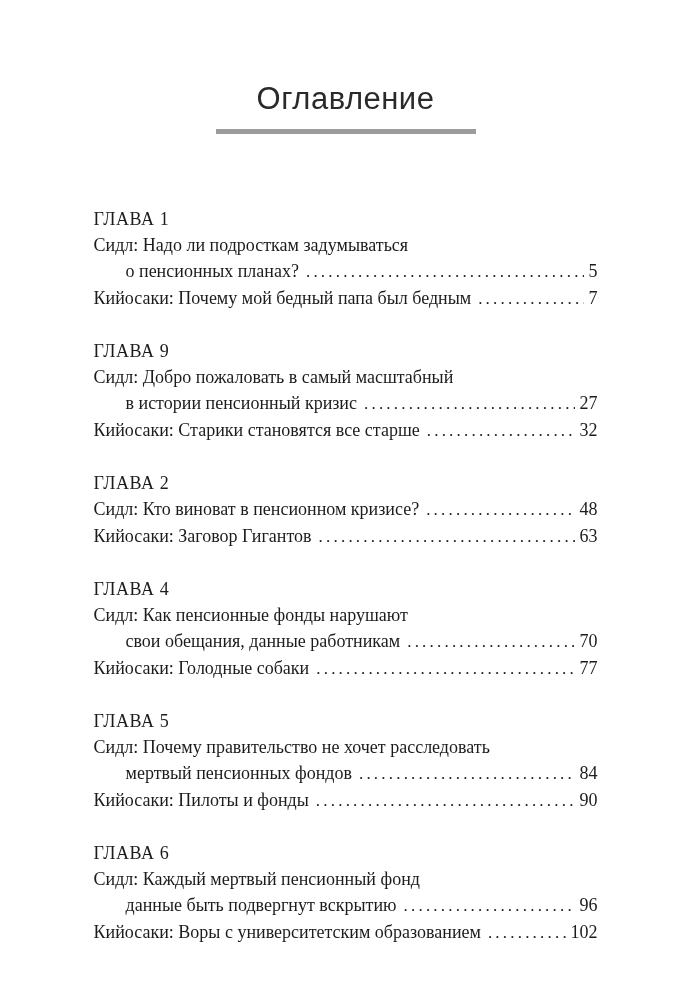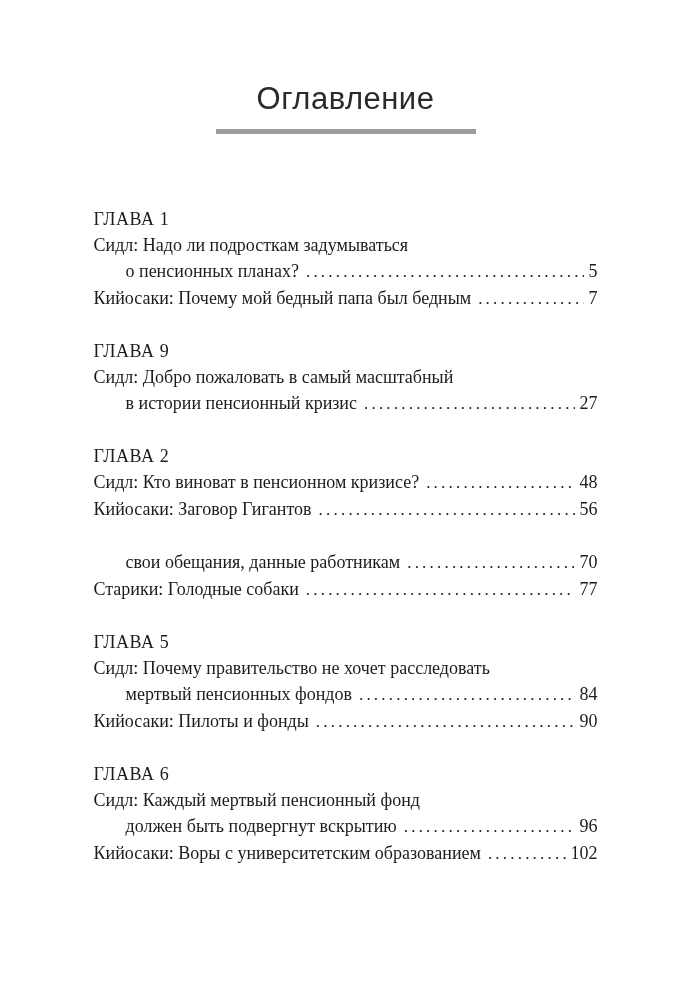--- a/index.html
+++ b/index.html
@@ -104,49 +104,60 @@
         <div class="entry">
           <div class="line">
             <span class="text">Сидл: Добро пожаловать в самый масштабный</span>
           </div>
           <div class="line cont">
             <span class="text">в истории пенсионный кризис</span>
             <span class="leader"></span>
             <span class="pagenum">27</span>
           </div>
         </div>
+        <div class="entry">
+          <div class="line">
+            <span class="text">Кийосаки: Старики становятся все старше</span>
+            <span class="leader"></span>
+            <span class="pagenum">32</span>
+          </div>
+        </div>
       </section>
       <section class="chapter">
         <div class="chapter-heading">ГЛАВА 2</div>
         <div class="entry">
           <div class="line">
             <span class="text">Сидл: Кто виноват в пенсионном кризисе?</span>
             <span class="leader"></span>
             <span class="pagenum">48</span>
           </div>
         </div>
         <div class="entry">
           <div class="line">
             <span class="text">Кийосаки: Заговор Гигантов</span>
             <span class="leader"></span>
-            <span class="pagenum">56</span>
-          </div>
-        </div>
-      </section>
-      <section class="chapter">
-        <div class="entry">
+            <span class="pagenum">63</span>
+          </div>
+        </div>
+      </section>
+      <section class="chapter">
+        <div class="chapter-heading">ГЛАВА 4</div>
+        <div class="entry">
+          <div class="line">
+            <span class="text">Сидл: Как пенсионные фонды нарушают</span>
+          </div>
           <div class="line cont">
             <span class="text">свои обещания, данные работникам</span>
             <span class="leader"></span>
             <span class="pagenum">70</span>
           </div>
         </div>
         <div class="entry">
           <div class="line">
-            <span class="text">Старики: Голодные собаки</span>
+            <span class="text">Кийосаки: Голодные собаки</span>
             <span class="leader"></span>
             <span class="pagenum">77</span>
           </div>
         </div>
       </section>
       <section class="chapter">
         <div class="chapter-heading">ГЛАВА 5</div>
         <div class="entry">
           <div class="line">
             <span class="text">Сидл: Почему правительство не хочет расследовать</span>
@@ -165,21 +176,21 @@
           </div>
         </div>
       </section>
       <section class="chapter">
         <div class="chapter-heading">ГЛАВА 6</div>
         <div class="entry">
           <div class="line">
             <span class="text">Сидл: Каждый мертвый пенсионный фонд</span>
           </div>
           <div class="line cont">
-            <span class="text">должен быть подвергнут вскрытию</span>
+            <span class="text">данные быть подвергнут вскрытию</span>
             <span class="leader"></span>
             <span class="pagenum">96</span>
           </div>
         </div>
         <div class="entry">
           <div class="line">
             <span class="text">Кийосаки: Воры с университетским образованием</span>
             <span class="leader"></span>
             <span class="pagenum">102</span>
           </div>

